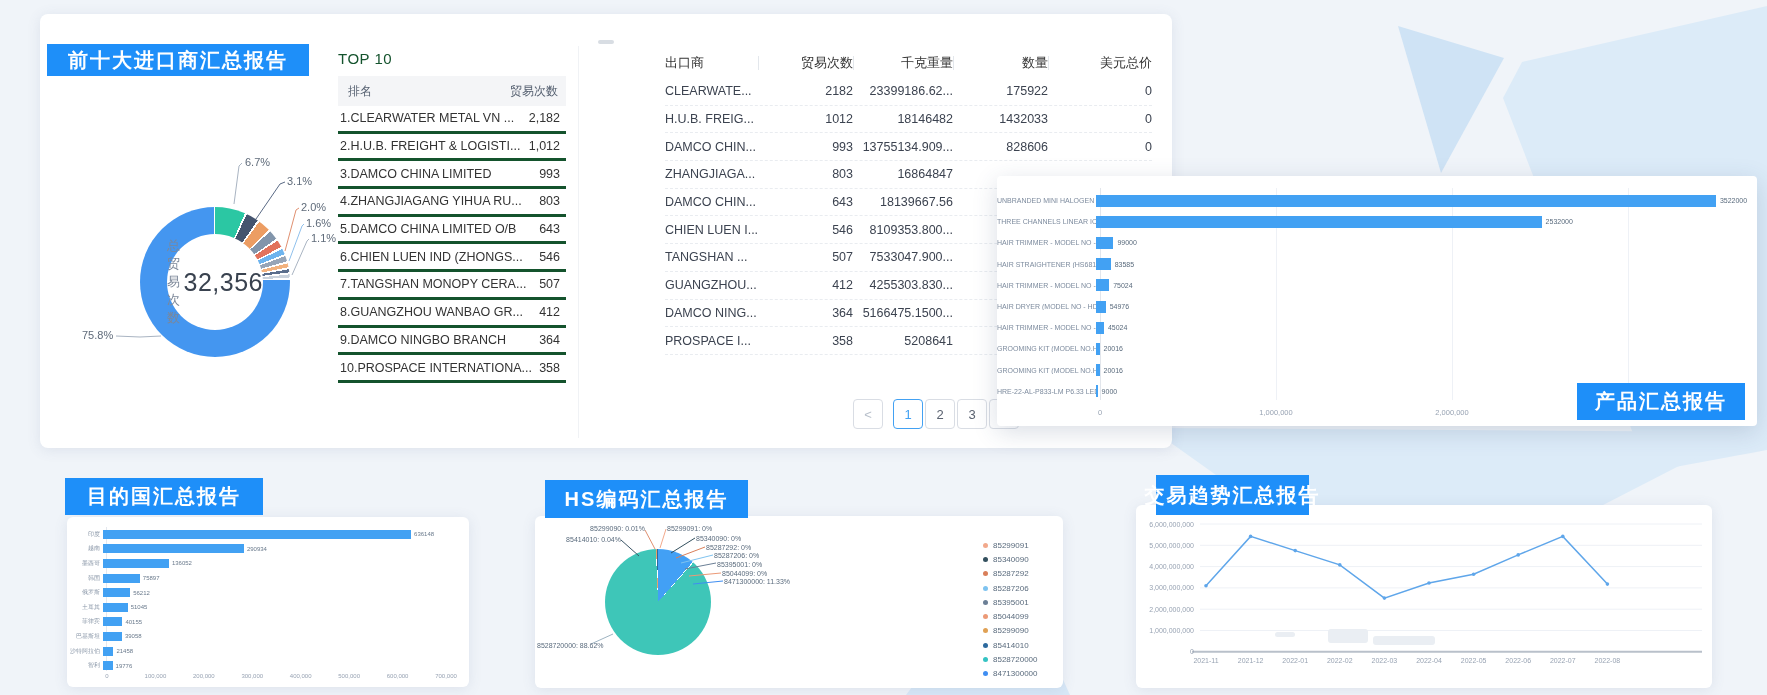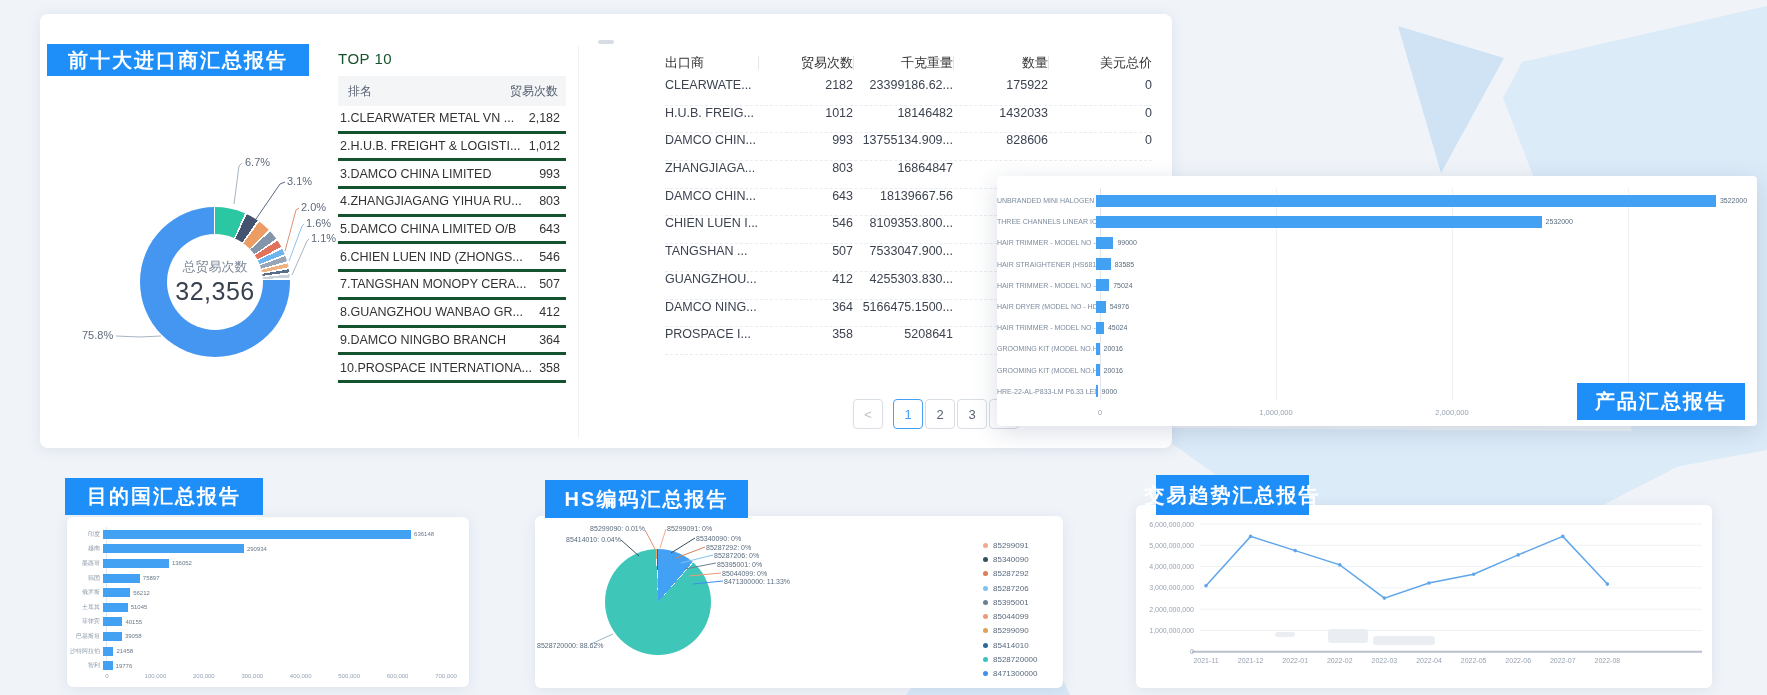--- a/index.html
+++ b/index.html
@@ -9,38 +9,38 @@
   .card{position:absolute;background:#fff;border-radius:8px;box-shadow:0 2px 14px rgba(80,100,140,.12);z-index:10}
   .badge{position:absolute;background:var(--accent,#1e8ff9);color:#fff;font-weight:700;font-size:20px;letter-spacing:2px;
          display:flex;align-items:center;justify-content:center;z-index:6;white-space:nowrap}
   
   #card-importers{left:40px;top:14px;width:1132px;height:434px}
   #badge-importers{left:7px;top:30px;width:262px;height:32px}
   .divider-v{position:absolute;left:538px;top:32px;width:1px;height:392px;background:#f0f2f5}
   .scroll-dash{position:absolute;left:558px;top:26px;width:16px;height:4px;background:#d8dde3;border-radius:2px}
   .donut{position:absolute;left:100px;top:193px;width:150px;height:150px;border-radius:50%}
   .donut-hole{position:absolute;left:127px;top:220px;width:96px;height:96px;border-radius:50%;background:#fff;
-              display:flex;flex-direction:column;align-items:center;justify-content:center;gap:1px}
+              display:flex;flex-direction:row;align-items:center;justify-content:center;gap:1px}
   .donut-label{font-size:13px;color:#7c8798}
   .donut-value{font-size:25px;color:#39424f;font-weight:500;letter-spacing:.5px}
   .callout-svg{position:absolute;left:0;top:0;width:460px;height:434px;pointer-events:none}
   .dcall{position:absolute;font-size:11px;color:#5f6b7a}
   #dc0{left:205px;top:142px} #dc1{left:247px;top:161px} #dc2{left:261px;top:187px}
   #dc3{left:266px;top:203px} #dc4{left:271px;top:218px} #dc5{left:42px;top:315px}
   #top10-title{position:absolute;left:298px;top:36px;font-size:15px;color:#14532d;letter-spacing:.5px}
   .t10-table{position:absolute;left:298px;top:62px;width:228px}
   .t10-head{display:flex;height:30px;background:#f4f5f7;align-items:center;font-size:12px;color:#556070;justify-content:space-between}
   .t10-head span:first-child{padding-left:10px}
   .t10-head span:last-child{padding-right:8px}
   .t10-row{display:flex;height:27.7px;align-items:center;font-size:12.5px;color:#333;border-bottom:3px solid #14532d;justify-content:space-between;white-space:nowrap}
   .t10-rank{padding-left:2px;overflow:hidden}
   .t10-val{padding-right:6px}
   .exp-table{position:absolute;left:625px;top:34px;width:487px}
   .exp-head{display:flex;height:30px;align-items:center;font-size:13px;color:#333;position:relative}
-  .exp-row{display:flex;height:27.7px;align-items:flex-start;font-size:12.5px;color:#3c4350;border-bottom:1px dashed #e9ecf0;white-space:nowrap}
+  .exp-row{display:flex;height:27.7px;align-items:center;font-size:12.5px;color:#3c4350;border-bottom:1px dashed #e9ecf0;white-space:nowrap}
   .ec0{width:93px;text-align:left;overflow:hidden}
   .ec1{width:95px;text-align:right}
   .ec2{width:100px;text-align:right}
   .ec3{width:95px;text-align:right}
   .ec4{width:104px;text-align:right}
   .hsep{position:absolute;top:8px;width:1px;height:14px;background:#e3e7ec}
   .pagebar{position:absolute;left:813px;top:385px;height:30px}
   .pg{position:absolute;top:0;width:30px;height:30px;border:1px solid #d9dde4;border-radius:4px;background:#fff;
       display:flex;align-items:center;justify-content:center;font-size:13px;color:#5a6270;cursor:pointer}
   #pg-prev{left:0;color:#b7bfca} #pg-1{left:40px;border-color:#42a1f3;color:#42a1f3}

